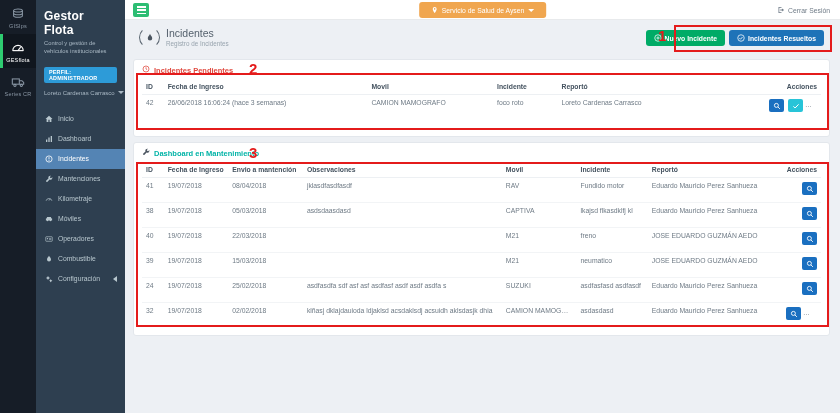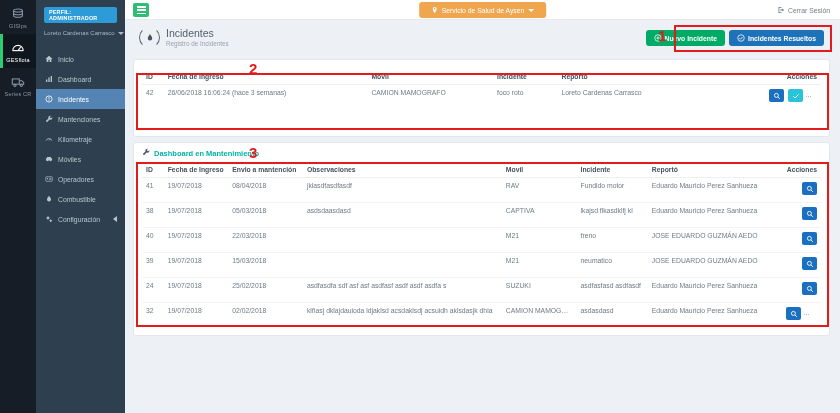--- a/index.html
+++ b/index.html
@@ -135,20 +135,24 @@
               <circle cx="4.5" cy="11.8" r="1.3"></circle>
               <circle cx="11.8" cy="11.8" r="1.3"></circle>
             </g>
           </svg>
       </span>
       <span class="rail-label">Series CR</span>
     </div>
   </aside>
 
   <aside class="sidebar">
+    <div class="brand">
+      <div class="brand-title">Gestor Flota</div>
+      <div class="brand-sub">Control y gestión de vehículos institucionales</div>
+    </div>
     <span class="profile-badge">PERFIL: ADMINISTRADOR</span>
     <div class="user-line">
       <span>Loreto Cardenas Carrasco</span>
       <span class="caret-down"></span>
     </div>
 
     <nav class="menu">
       <div class="menu-item">
         <span class="mi-icon">
             <svg width="8" height="8" viewBox="0 0 16 16">
@@ -294,20 +298,27 @@
       <button class="btn btn-blue">
         <span><svg width="8" height="8" viewBox="0 0 16 16">
               <circle cx="8" cy="8" r="6.5" fill="none" stroke="#fff" stroke-width="1.5"></circle>
               <path d="M4.8 8.3l2.2 2.2 4-4.5" fill="none" stroke="#fff" stroke-width="1.6"></path>
             </svg></span>
         <span>Incidentes Resueltos</span>
       </button>
     </div>
 
     <section class="card card1">
+      <div class="section-title red">
+        <span><svg width="8" height="8" viewBox="0 0 16 16">
+              <circle cx="8" cy="8" r="6" fill="none" stroke="currentColor" stroke-width="1.5"></circle>
+              <path d="M8 4.5V8l2.4 1.5" fill="none" stroke="currentColor" stroke-width="1.4"></path>
+            </svg></span>
+        <span>Incidentes Pendientes</span>
+      </div>
       <table>
         <colgroup>
             <col style="width:3.2%">
             <col style="width:30%">
             <col style="width:18.5%">
             <col style="width:9.5%">
             <col style="width:30.3%">
             <col style="width:8.5%">
           </colgroup>
         <thead>

